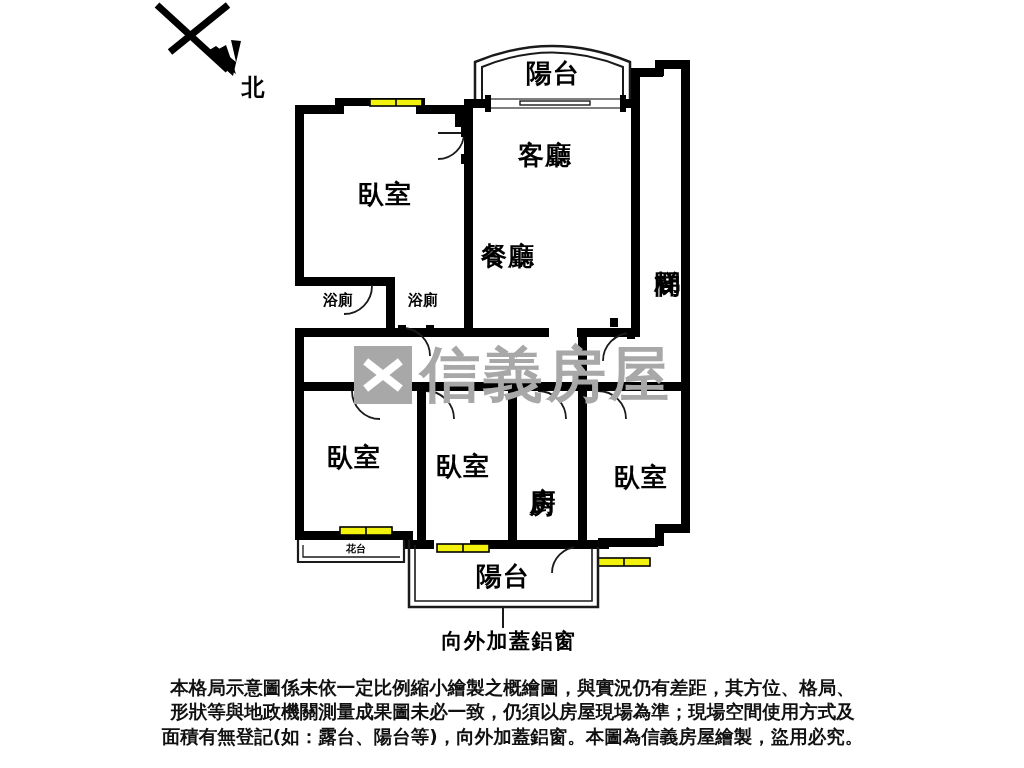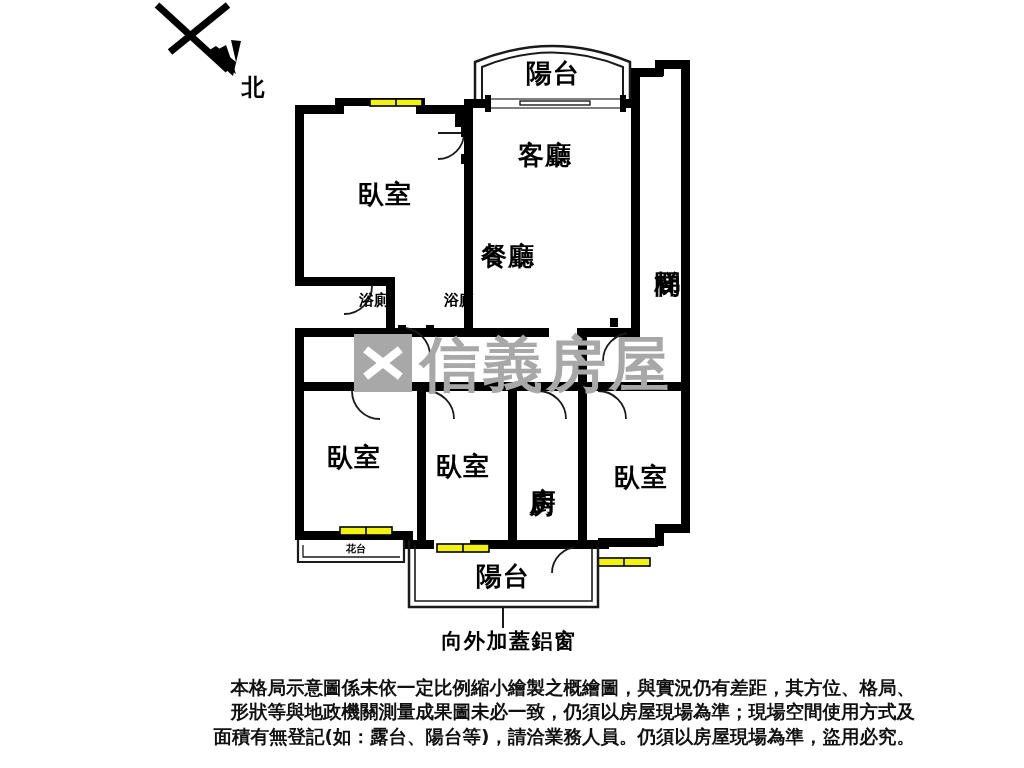--- a/index.html
+++ b/index.html
@@ -42,21 +42,20 @@
   }
   .room-label.vert {
     writing-mode: vertical-rl;
     text-orientation: upright;
     letter-spacing: 2px;
   }
   .room-label.small {
     font-size: 15px;
     font-weight: 700;
     letter-spacing: 0px;
-    margin-left: 36px;
   }
   .room-label.tiny {
     font-size: 10px;
     font-weight: 700;
     letter-spacing: 0px;
   }
   .north-label {
     font-size: 23px;
     font-weight: 700;
     transform: translate(-50%, -50%);
@@ -70,32 +69,32 @@
   #disclaimer {
     position: absolute;
     left: 110px;
     top: 676px;
     width: 805px;
     font-size: 18.5px;
     font-weight: 700;
     line-height: 1.32;
     color: #111;
     letter-spacing: 0px;
-    text-align: right;
+    text-align: center;
   }
   #disclaimer div { white-space: nowrap; }
   
   #watermark {
     position: absolute;
     left: 325px;
     top: 334px;
     width: 375px;
     height: 70px;
     display: flex;
-    align-items: flex-start;
+    align-items: flex-end;
     pointer-events: none;
     padding-left: 29px;
   }
   #wm-logo {
     width: 58px;
     height: 58px;
     background: #a8a8a8;
     position: relative;
     flex: 0 0 auto;
     margin-right: 8px;
@@ -307,16 +306,16 @@
   <div class="txt room-label vert" style="left:543px; top:468px;">廚房</div>
   <div class="txt room-label" style="left:641px; top:477px;">臥室</div>
   <div class="txt room-label tiny" style="left:356px; top:549px;">花台</div>
   <div class="txt room-label" style="left:503px; top:576px;">陽台</div>
 
   <div class="txt callout-label" style="left:503px; top:641px;padding-left:12px;">向外加蓋鋁窗</div>
 
   <div id="disclaimer">
     <div>本格局示意圖係未依一定比例縮小繪製之概繪圖，與實況仍有差距，其方位、格局、</div>
     <div>形狀等與地政機關測量成果圖未必一致，仍須以房屋現場為準；現場空間使用方式及</div>
-    <div>面積有無登記(如：露台、陽台等)，請洽業務人員。仍須以房屋現場為準，盜用必究。</div>
+    <div>面積有無登記(如：露台、陽台等)，向外加蓋鋁窗。本圖為信義房屋繪製，盜用必究。</div>
   </div>
 
 </div>
 
 </body></html>

